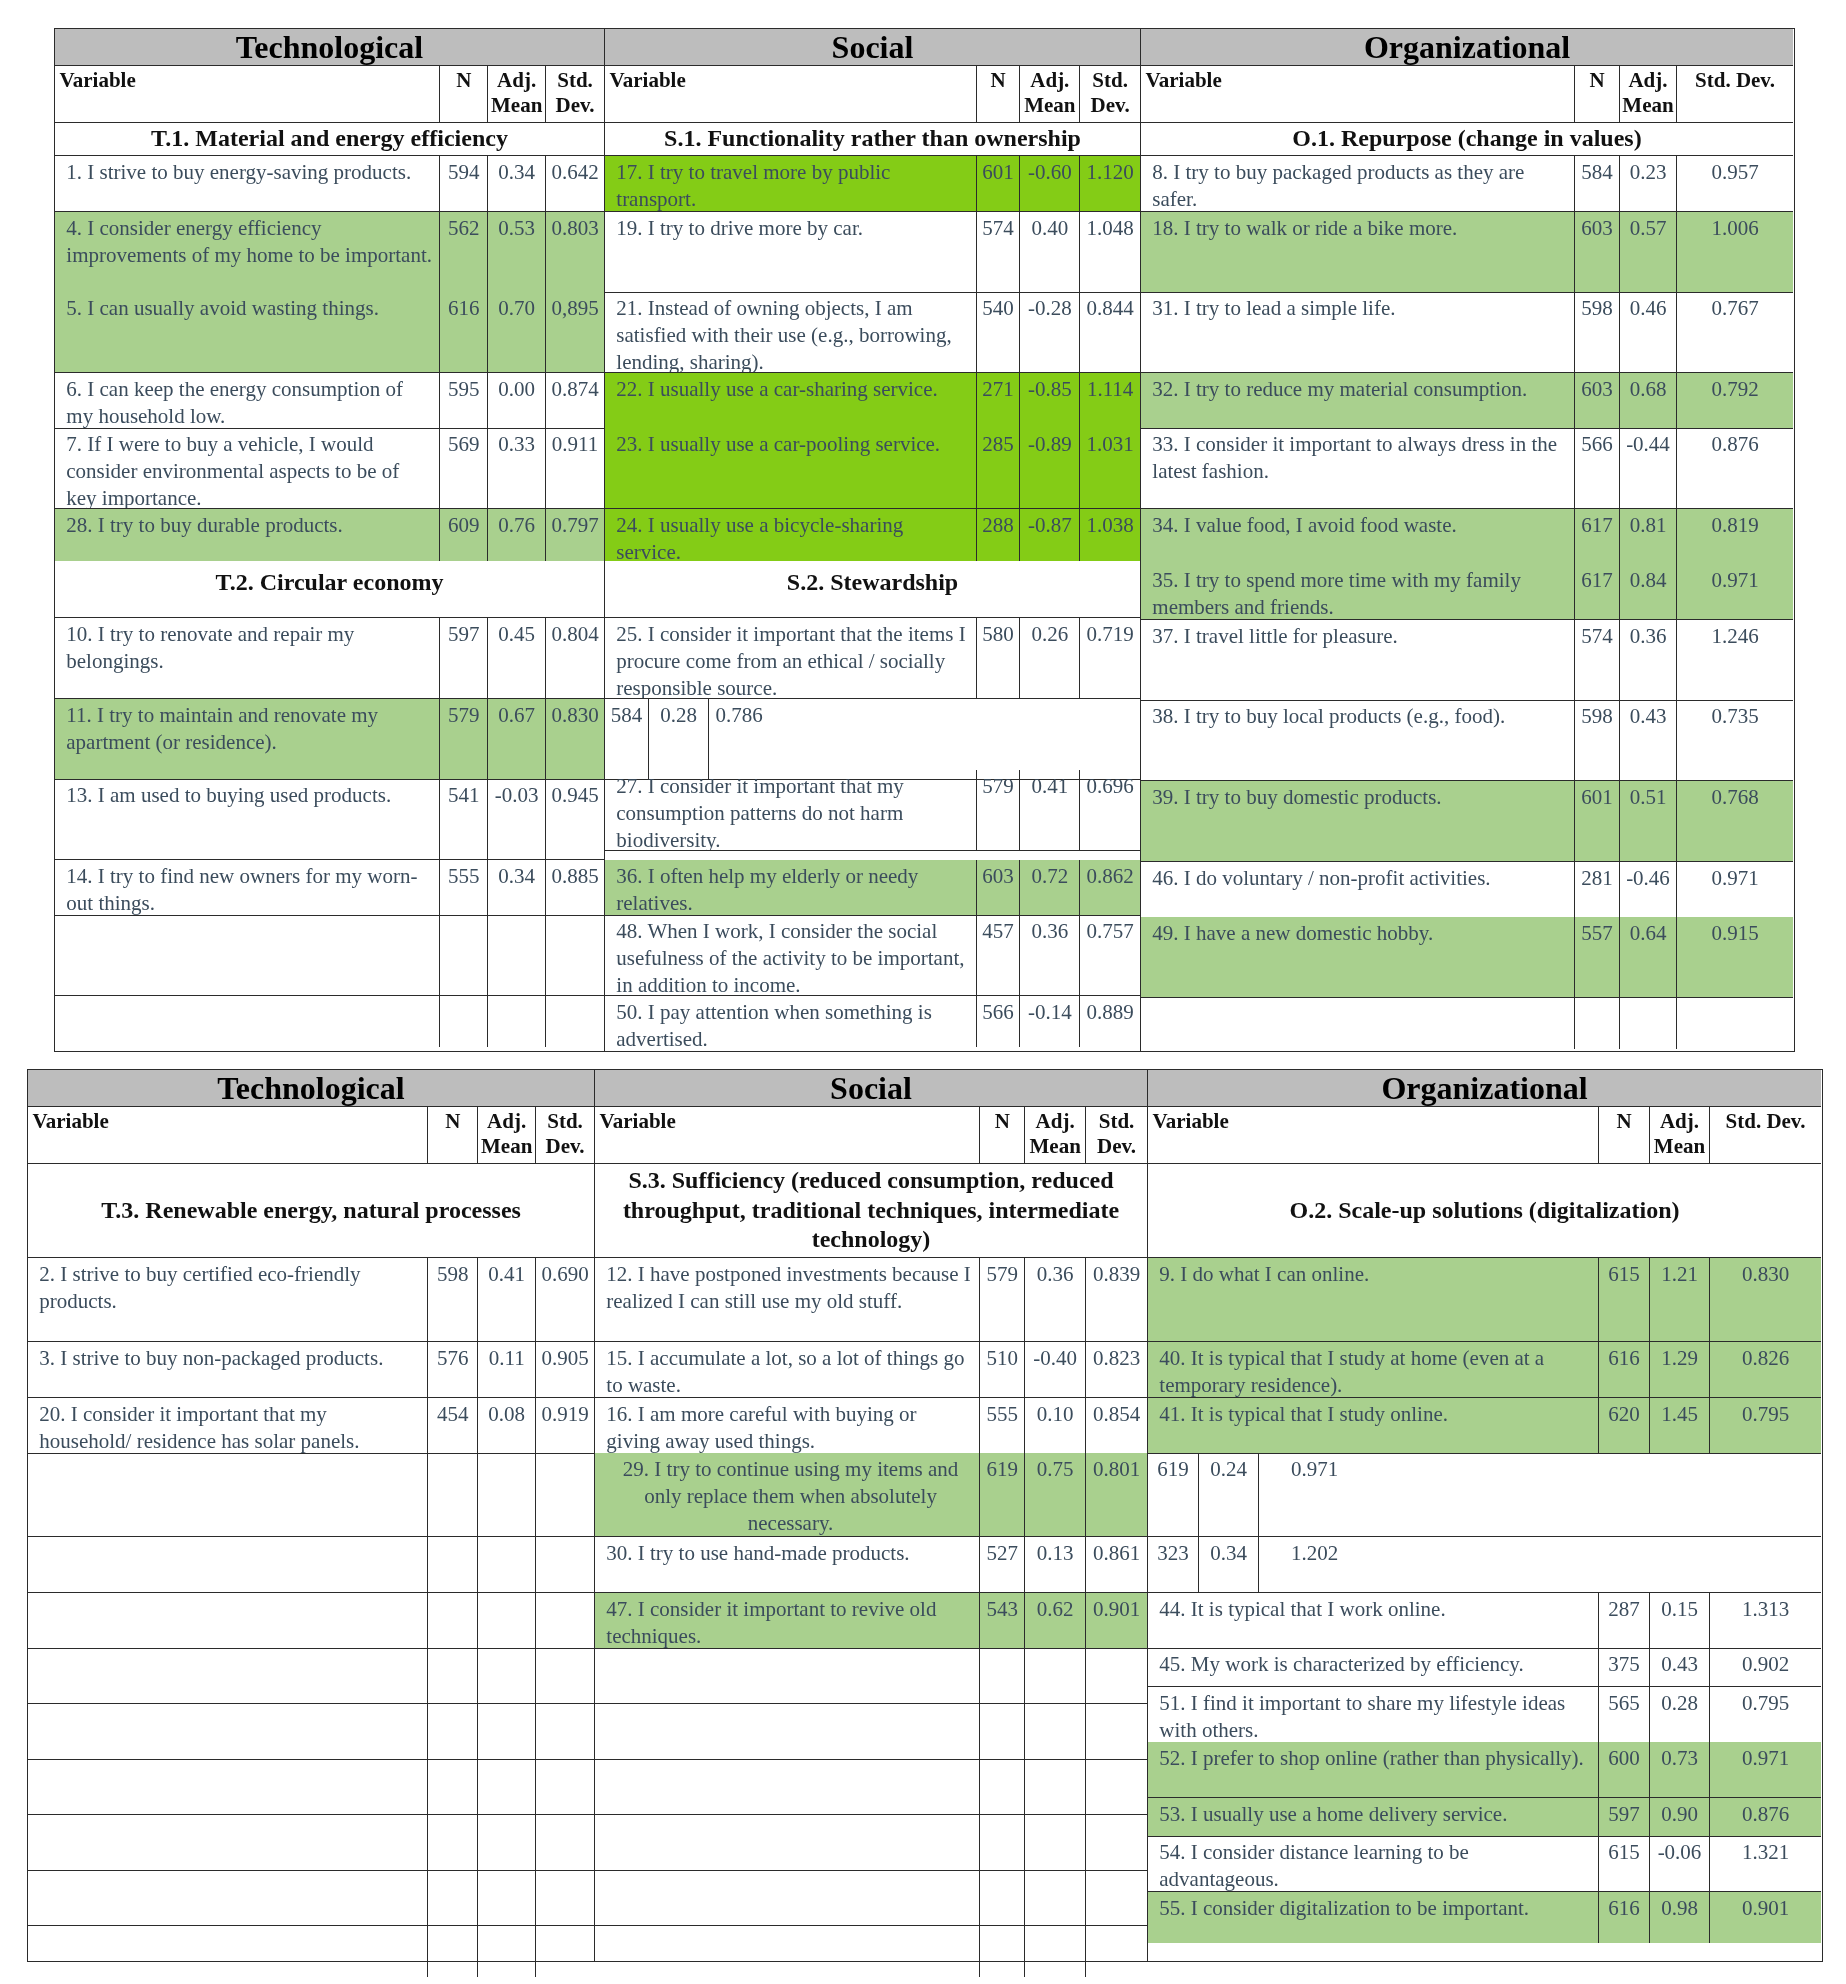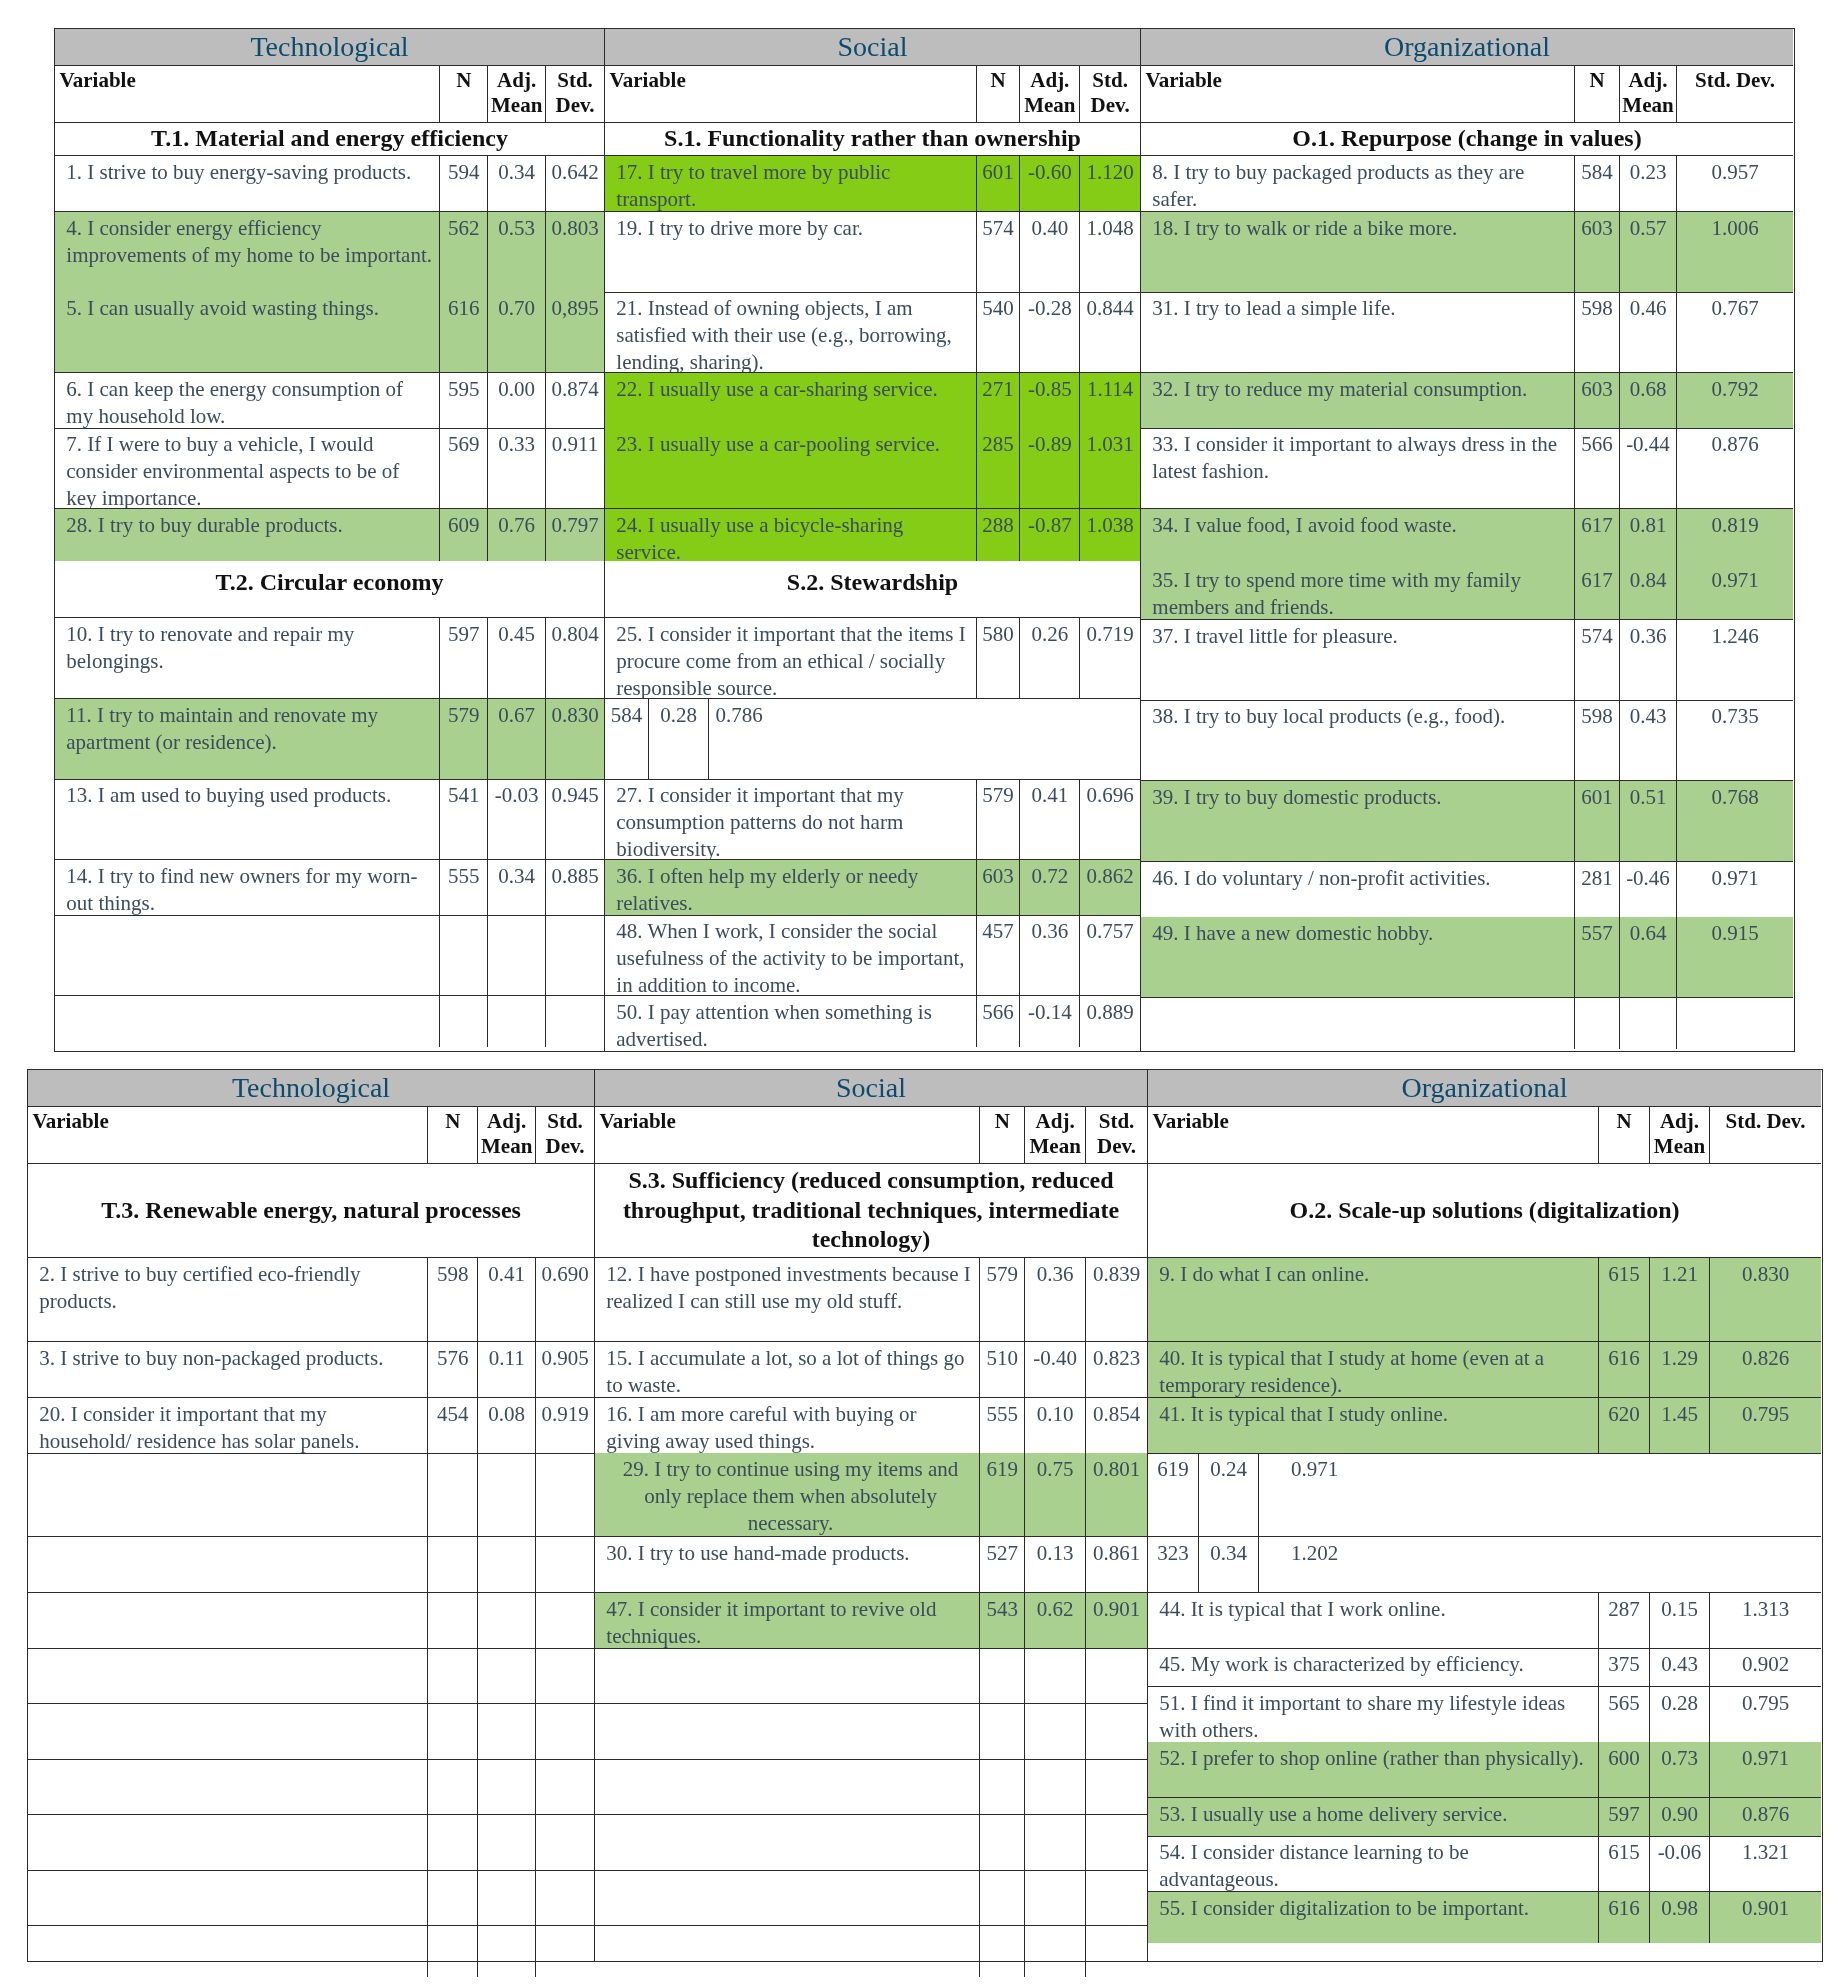--- a/index.html
+++ b/index.html
@@ -1,20 +1,20 @@
 <!DOCTYPE html>
 <html style="font-size:9px"><head>
 <meta charset="utf-8">
 <style>
   html, body { margin:0; padding:0; background:#ffffff; }
   body { width:1847px; height:1985px; position:relative; font-family:"Liberation Serif", "DejaVu Serif", serif; overflow:hidden; }
   .tbl { position:absolute; border:1.7px solid #2b2b2b; box-sizing:border-box; background:#fff; }
   .section { position:absolute; top:0; bottom:0; box-sizing:border-box; border-right:1.7px solid #2b2b2b; }
   .section:last-child { border-right:none; }
-  .sec-title { position:absolute; left:0; right:0; top:0; background:#bdbdbd; border-bottom:1.7px solid #2b2b2b; box-sizing:border-box; text-align:center; font-weight:normal; font-size:28px; color:#0c4a6e; display:flex; align-items:center; justify-content:center; }
+  .sec-title { position:absolute; left:0; right:0; top:0; background:#bdbdbd; border-bottom:1.7px solid #2b2b2b; box-sizing:border-box; text-align:center; font-weight:bold; font-size:32px; color:#000000; display:flex; align-items:center; justify-content:center; }
   .colhead { position:absolute; left:0; right:0; border-bottom:1.7px solid #2b2b2b; box-sizing:border-box; display:flex; }
   .cell { box-sizing:border-box; border-right:1.1px solid #2b2b2b; height:100%; overflow:hidden; }
   .cell:last-child { border-right:none; }
   .hcell { font-weight:bold; font-size:21px; line-height:25px; color:#111; padding:2.3px 4.5px 0 4.5px; }
   .hcell.center { text-align:center; padding:2.3px 1.1px 0 1.1px; }
   .subhead { position:absolute; left:0; right:0; border-bottom:1.7px solid #2b2b2b; box-sizing:border-box; text-align:center; font-weight:bold; font-size:24px; line-height:29.5px; color:#111; display:flex; align-items:center; justify-content:center; padding:0 11.3px; }
   .row { position:absolute; left:0; right:0; border-bottom:1.7px solid #2b2b2b; box-sizing:border-box; display:flex; }
   .row:last-child { border-bottom:none; }
   .row.green { background:#a9d08e; }
   .row.orange { background:#84cc16; }
@@ -171,21 +171,21 @@
           <div class="cell dcell" style="width: 373px;">25. I consider it important that the items I procure come from an ethical / socially responsible source.</div>
           <div class="cell ncell" style="width: 44px;">580</div>
           <div class="cell ncell" style="width: 60px;">0.26</div>
           <div class="cell ncell" style="width: 60px;">0.719</div>
         </div>
         <div class="row" style="top: 81px; height: 81px;">
           <div class="cell ncell" style="width: 44px;">584</div>
           <div class="cell ncell" style="width: 60px;">0.28</div>
           <div class="cell ncell" style="width: 60px;">0.786</div>
         </div>
-        <div class="row" style="top: 161px; height: 81px;">
+        <div class="row" style="top: 152px; height: 81px;">
           <div class="cell dcell" style="width: 373px;">27. I consider it important that my consumption patterns do not harm biodiversity.</div>
           <div class="cell ncell" style="width: 44px;">579</div>
           <div class="cell ncell" style="width: 60px;">0.41</div>
           <div class="cell ncell" style="width: 60px;">0.696</div>
         </div>
         <div class="row green" style="top: 242px; height: 56px;">
           <div class="cell dcell" style="width: 373px;">36. I often help my elderly or needy relatives.</div>
           <div class="cell ncell" style="width: 44px;">603</div>
           <div class="cell ncell" style="width: 60px;">0.72</div>
           <div class="cell ncell" style="width: 60px;">0.862</div>

